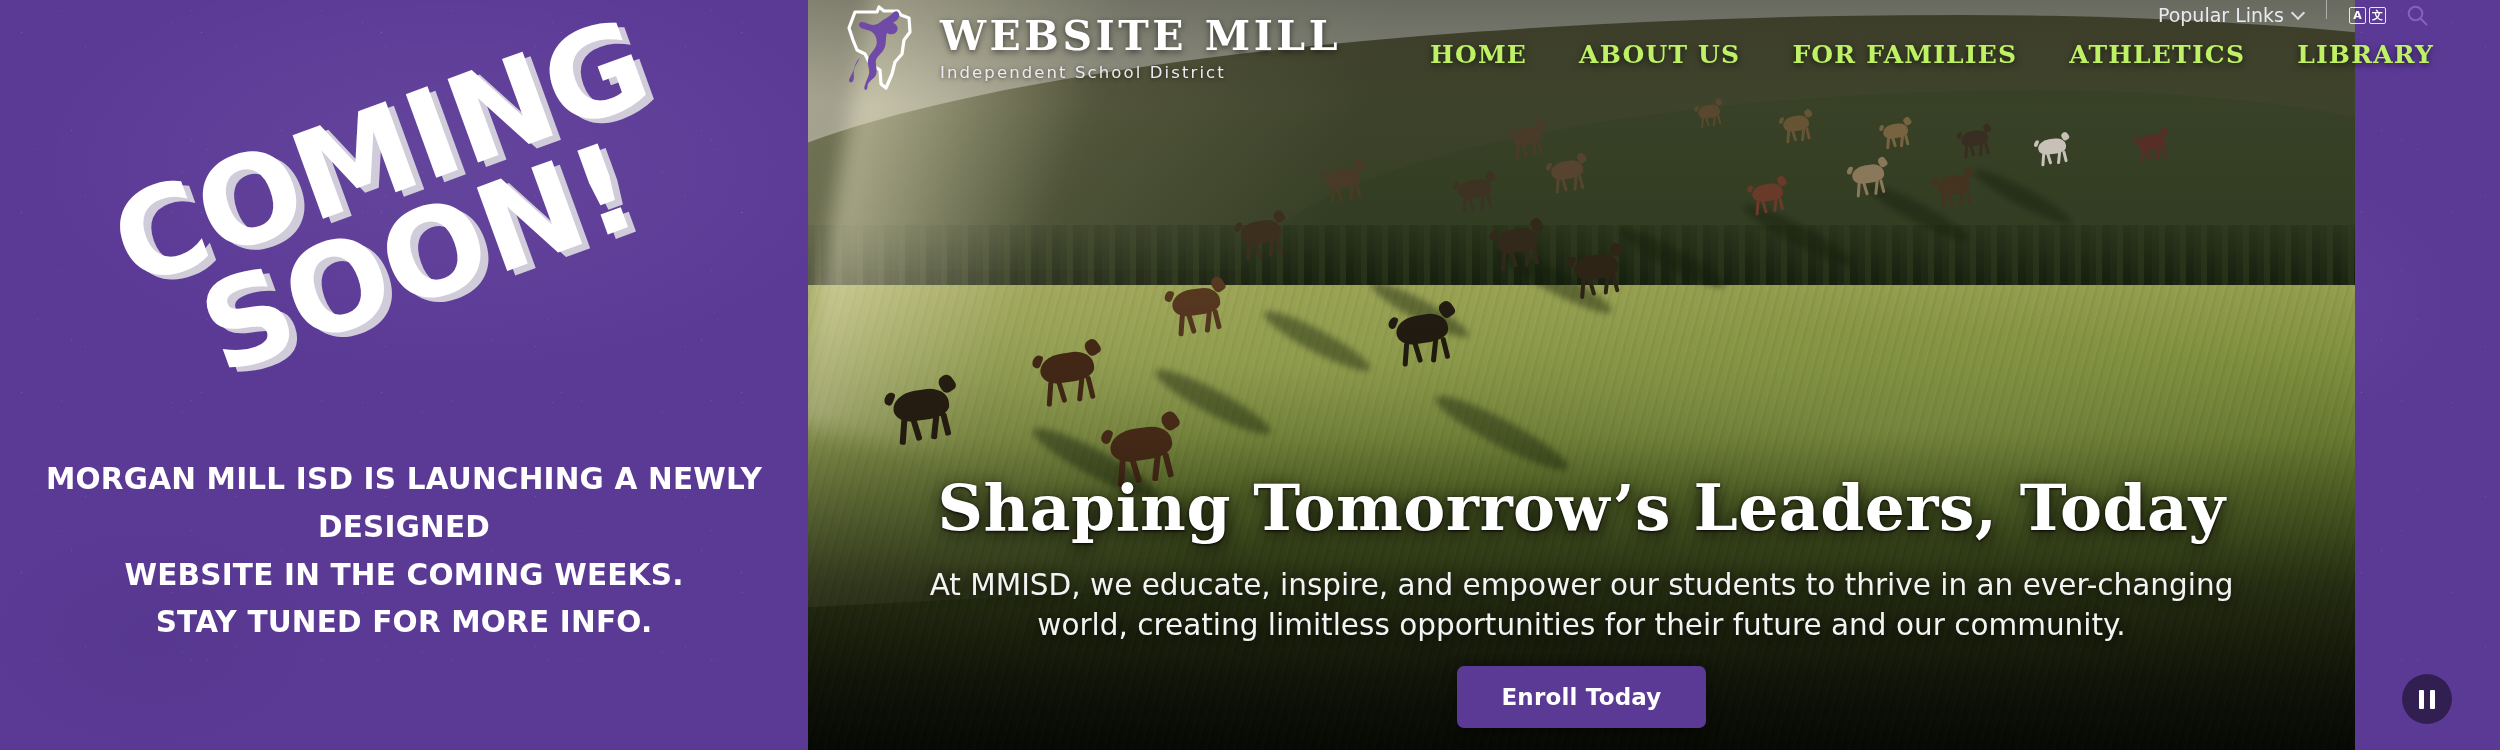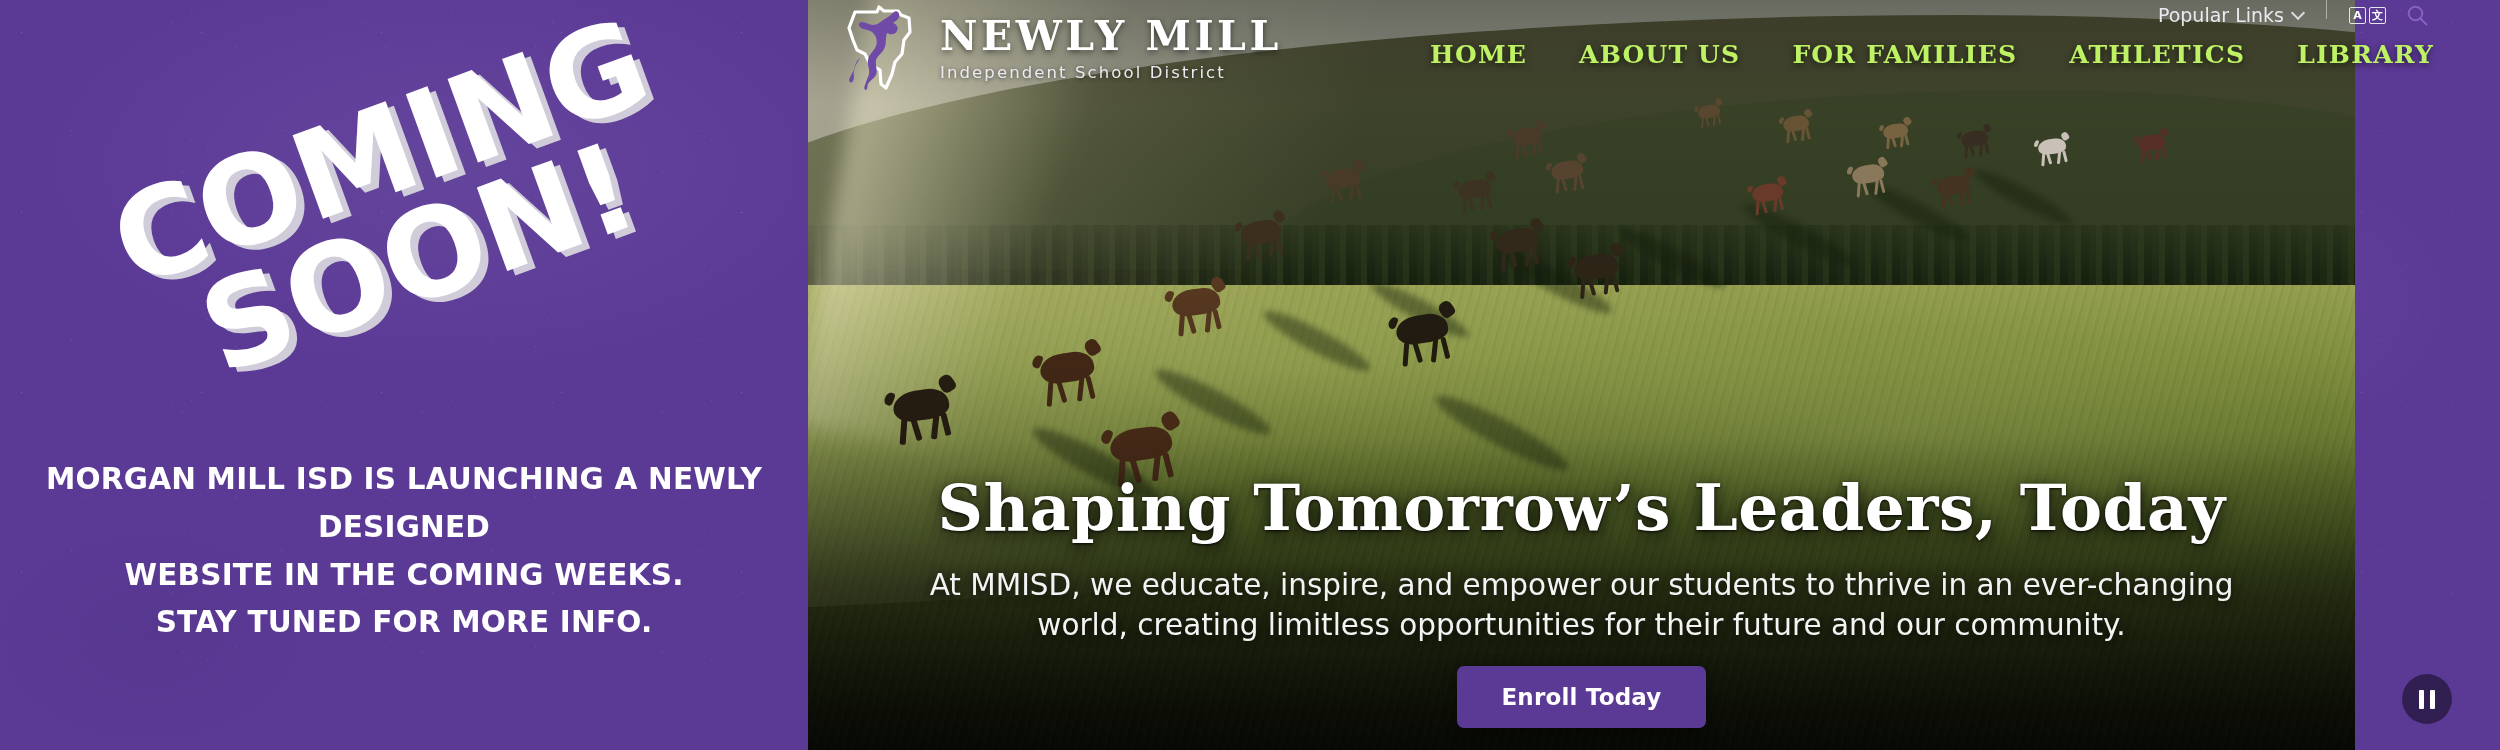--- a/index.html
+++ b/index.html
@@ -545,21 +545,21 @@
   </div>
 
   <div class="logo">
     <div class="logo-mark">
       <svg viewBox="0 0 84 92" fill="none">
         <path d="M15 10 H37 L39 5 L44 9 L58 9 L61 13 L69 16 L70 30 L64 38 L62 52 L55 60 L52 72 L46 86 L41 82 L40 68 L30 62 L25 52 L17 48 L13 38 L9 26 Z" stroke="#ffffff" stroke-width="3.2" fill="none" stroke-linejoin="round"></path>
         <path d="M54 10 C57 8 60 11 59 15 C58 18 55 19 53 21 C56 22 59 25 57 29 C55 33 50 33 47 31 C45 36 47 42 44 47 C42 51 38 53 36 58 C35 63 38 68 36 73 C34 77 30 78 28 82 C27 84 28 87 26 88 C24 88 24 85 25 83 C26 79 28 76 29 72 C30 67 27 63 28 58 C29 52 34 49 36 44 C38 39 36 33 32 30 C28 27 23 28 20 25 C18 23 19 20 22 20 C26 20 29 23 33 23 C38 23 41 19 45 17 C48 15 51 13 54 10 Z M20 56 C18 60 15 63 14 68 C13 72 15 76 13 79 C12 81 9 81 9 78 C10 74 13 71 14 67 C15 62 17 58 20 56 Z" fill="#6f4aa6"></path>
       </svg>
     </div>
     <div class="logo-type">
-      <span class="logo-title">NEWLY MILL</span>
+      <span class="logo-title">WEBSITE MILL</span>
       <span class="logo-sub">Independent School District</span>
     </div>
   </div>
 
   <nav class="mainnav">
     <a class="nav-item">HOME</a>
     <a class="nav-item">ABOUT US</a>
     <a class="nav-item">FOR FAMILIES</a>
     <a class="nav-item">ATHLETICS</a>
     <a class="nav-item">LIBRARY</a>

